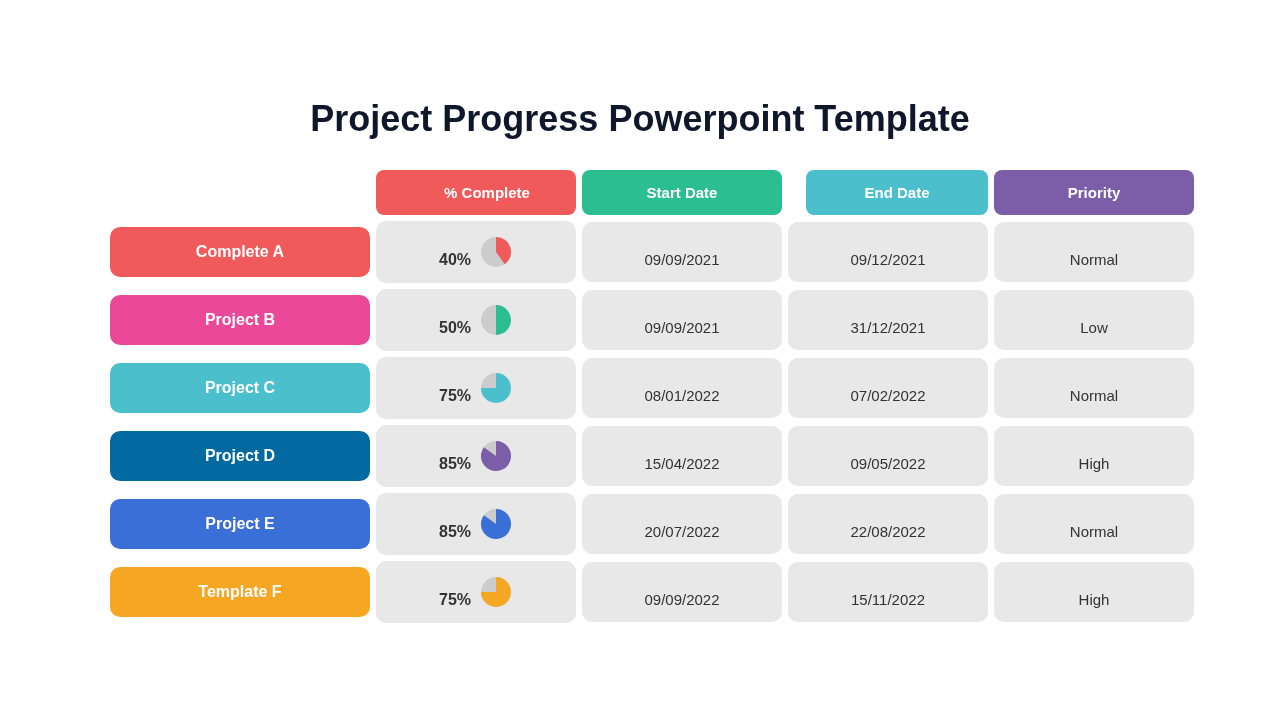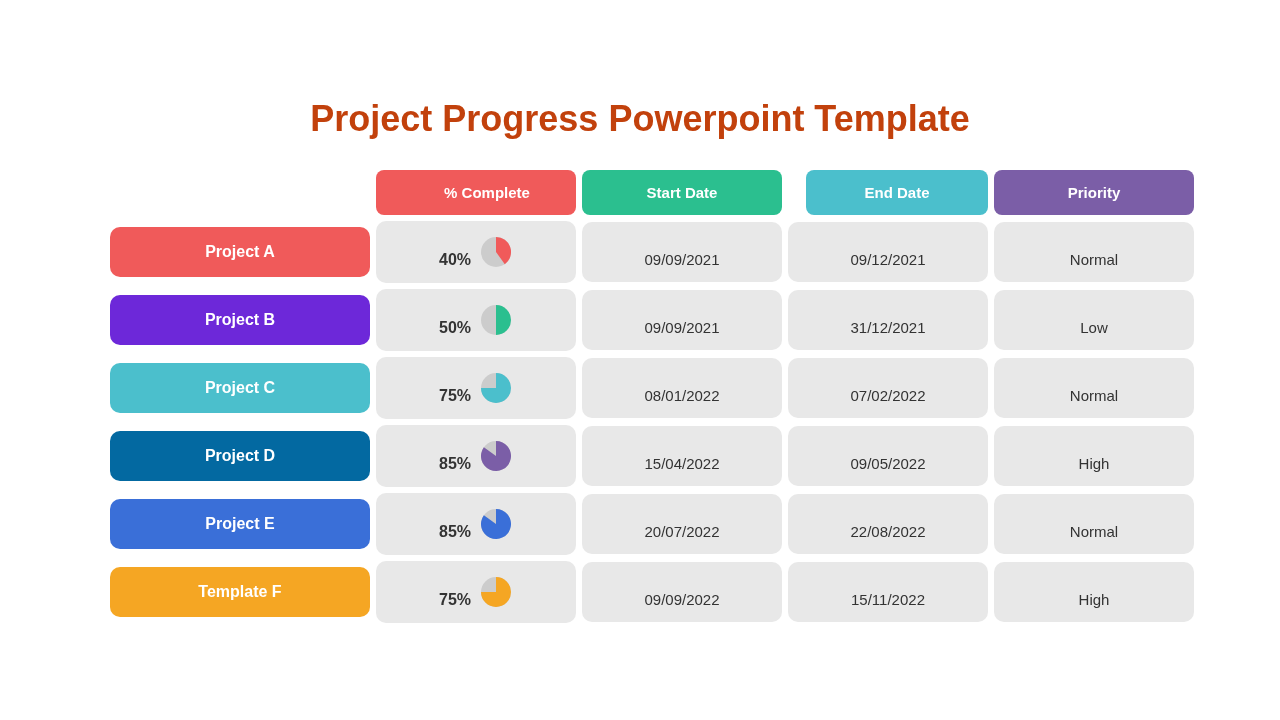--- a/index.html
+++ b/index.html
@@ -10,21 +10,21 @@
       font-family: 'Arial', sans-serif;
       display: flex;
       flex-direction: column;
       align-items: center;
       justify-content: center;
       overflow: hidden;
     }
     .page-title {
       font-size: 36px;
       font-weight: 900;
-      color: #c2410c;
+      color: #0f172a;
       margin-bottom: 30px;
       text-align: center;
     }
     .table-wrapper {
       width: 1060px;
     }
     .table-header {
       display: grid;
       grid-template-columns: 260px 200px 200px 200px 200px;
       gap: 6px;
@@ -59,21 +59,21 @@
     }
     .project-label {
       border-radius: 10px;
       padding: 16px 10px;
       text-align: center;
       color: #ffffff;
       font-weight: 700;
       font-size: 16px;
     }
     .proj-a { background: #f05a5a; }
-    .proj-b { background: #6d28d9; }
+    .proj-b { background: #ec4899; }
     .proj-c { background: #4bbfcc; }
     .proj-d { background: #0369a1; }
     .proj-e { background: #3a6fd8; }
     .proj-f { background: #f5a623; }
 
     .data-cell {
       background: #e8e8e8;
       border-radius: 10px;
       padding: 14px 10px;
       text-align: center;
@@ -108,21 +108,21 @@
   <div class="table-header">
     <div class="header-spacer"></div>
     <div class="header-cell hdr-complete">% Complete</div>
     <div class="header-cell hdr-start">Start Date</div>
     <div class="header-cell hdr-end">End Date</div>
     <div class="header-cell hdr-priority">Priority</div>
   </div>
   <div class="table-body" id="table-body">
 
   <div class="table-row">
-      <div class="project-label proj-a">Project A</div>
+      <div class="project-label proj-a">Complete A</div>
       <div class="data-cell">
         <span class="pct-text">40%</span>
         <svg class="pie-chart" viewBox="0 0 34 34" xmlns="http://www.w3.org/2000/svg">
       <circle cx="17" cy="17" r="15" fill="#cccccc"></circle>
       <path d="M 17,17 L 17,2 A 15,15 0 0,1 25.816778784387097,29.135254915624213 Z" fill="#f05a5a"></path>
     </svg>
       </div>
       <div class="data-cell">09/09/2021</div>
       <div class="data-cell">09/12/2021</div>
       <div class="data-cell">Normal</div>

